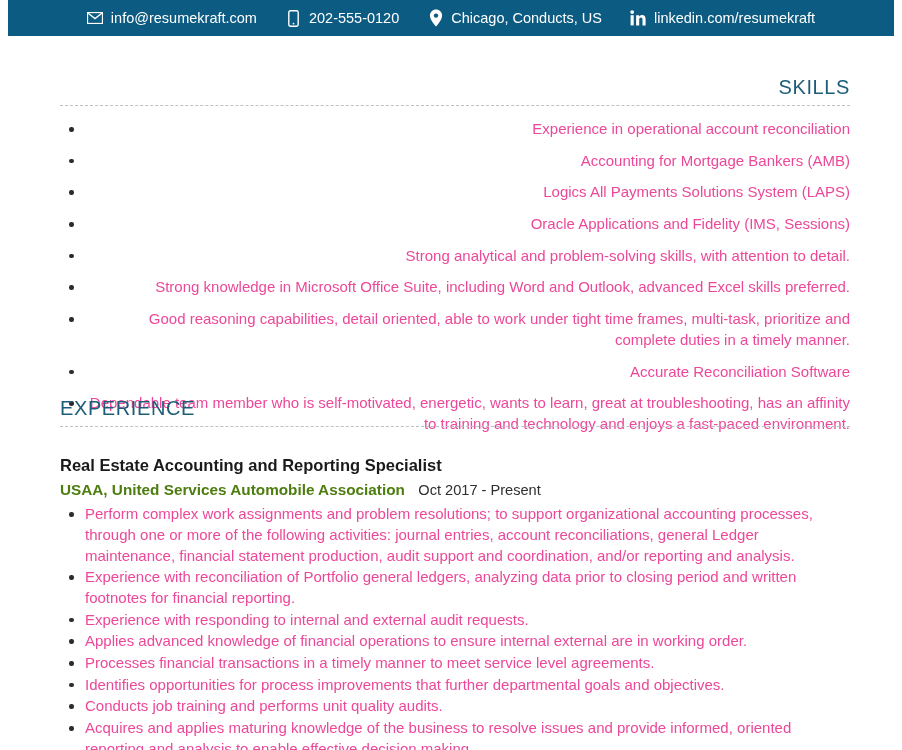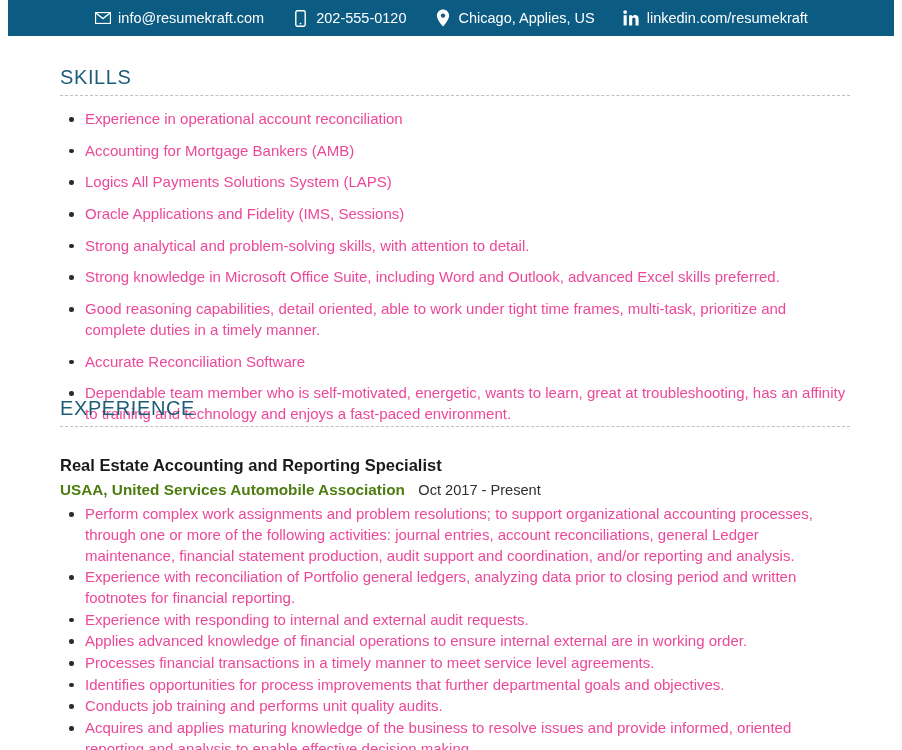--- a/index.html
+++ b/index.html
@@ -160,37 +160,37 @@
       <span class="ci-text">202-555-0120</span>
     </div>
 
     <div class="contact-item">
       <span class="ci-icon">
         <svg viewBox="0 0 14 18" width="14" height="18" aria-hidden="true">
           <path d="M7 0.6 C3.6 0.6 0.9 3.3 0.9 6.7 C0.9 11.2 7 17.4 7 17.4 C7 17.4 13.1 11.2 13.1 6.7 C13.1 3.3 10.4 0.6 7 0.6 Z" fill="#ffffff"></path>
           <circle cx="7" cy="6.6" r="2.2" fill="#0c5b82"></circle>
         </svg>
       </span>
-      <span class="ci-text">Chicago, Applies, US</span>
+      <span class="ci-text">Chicago, Conducts, US</span>
     </div>
 
     <div class="contact-item">
       <span class="ci-icon">
         <svg viewBox="0 0 16 16" width="16" height="16" aria-hidden="true">
           <rect x="0.6" y="5.2" width="3.1" height="10.2" fill="#ffffff"></rect>
           <circle cx="2.15" cy="2.1" r="1.9" fill="#ffffff"></circle>
           <path d="M6.1 5.2 L9.1 5.2 L9.1 6.7 C9.7 5.6 10.9 5.0 12.2 5.0 C14.4 5.0 15.6 6.4 15.6 9.0 L15.6 15.4 L12.5 15.4 L12.5 9.7 C12.5 8.3 12.0 7.6 10.9 7.6 C9.8 7.6 9.2 8.4 9.2 9.7 L9.2 15.4 L6.1 15.4 Z" fill="#ffffff"></path>
         </svg>
       </span>
       <span class="ci-text">linkedin.com/resumekraft</span>
     </div>
 
   </div>
 
-  <div class="section" style="top:66px;">
+  <div class="section" style="top:76px;text-align:right;">
     <div class="section-title">SKILLS</div>
     <hr class="section-divider">
     <ul class="bullets skills-list" style="margin-top:13px;">
       <li>Experience in operational account reconciliation</li>
       <li>Accounting for Mortgage Bankers (AMB)</li>
       <li>Logics All Payments Solutions System (LAPS)</li>
       <li>Oracle Applications and Fidelity (IMS, Sessions)</li>
       <li>Strong analytical and problem-solving skills, with attention to detail.</li>
       <li>Strong knowledge in Microsoft Office Suite, including Word and Outlook, advanced Excel skills preferred.</li>
       <li>Good reasoning capabilities, detail oriented, able to work under tight time frames, multi-task, prioritize and complete duties in a timely manner.</li>

